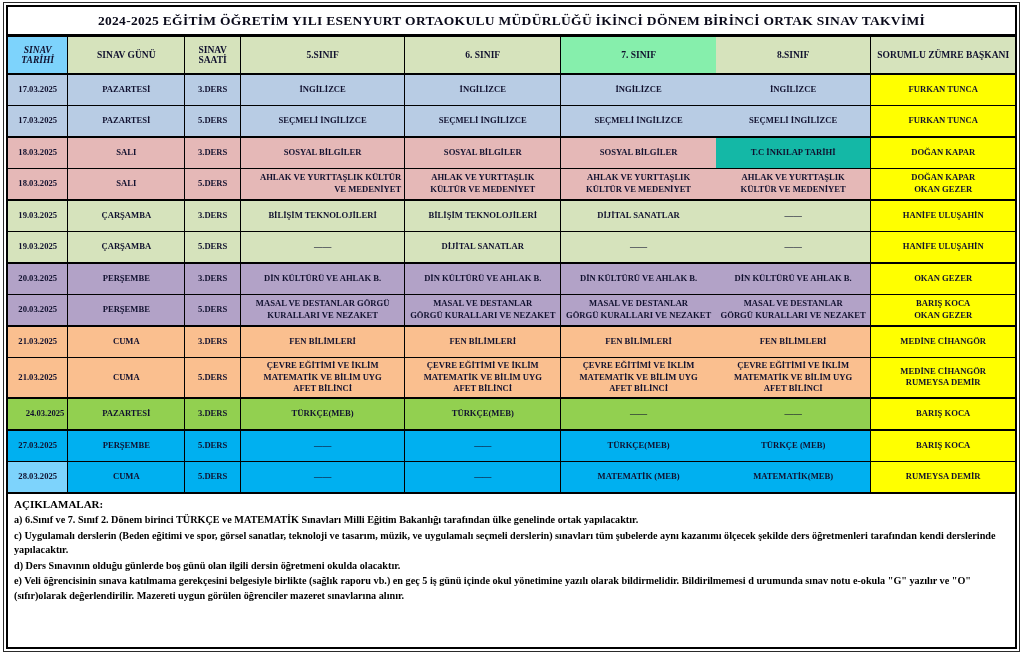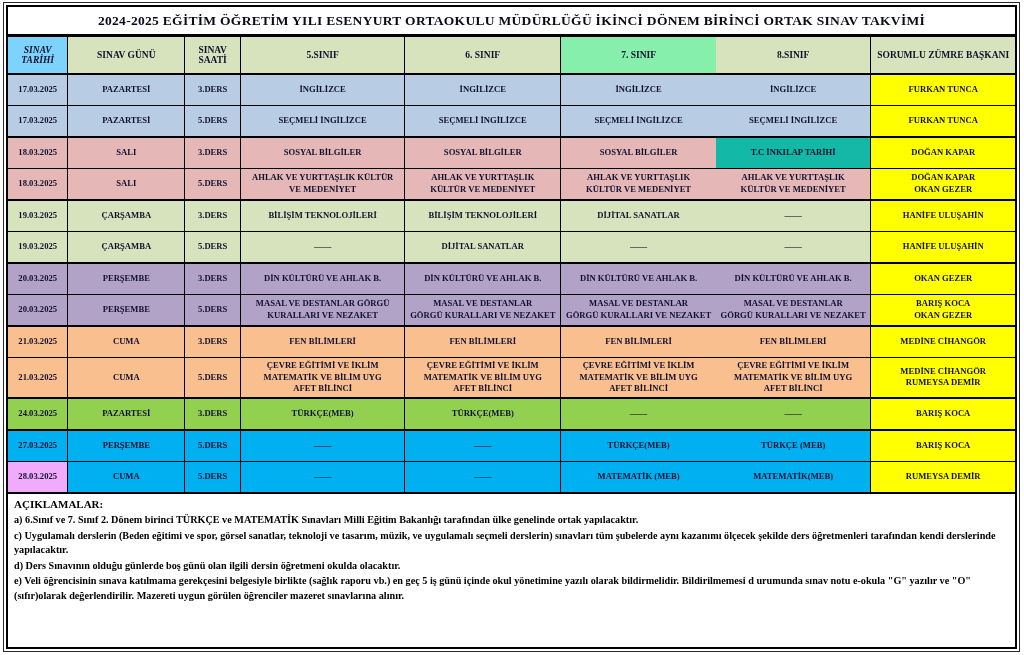--- a/index.html
+++ b/index.html
@@ -144,21 +144,21 @@
             <td style="background: rgb(229, 184, 183);">SOSYAL BİLGİLER</td>
             <td style="background: rgb(229, 184, 183);">SOSYAL BİLGİLER</td>
             <td style="background: rgb(229, 184, 183);">SOSYAL BİLGİLER</td>
             <td class="no-div" style="background: #14b8a6;">T.C İNKILAP TARİHİ</td>
             <td style="background: rgb(255, 255, 0);">DOĞAN KAPAR</td>
           </tr>
           <tr>
             <td style="background: rgb(229, 184, 183);">18.03.2025</td>
             <td style="background: rgb(229, 184, 183);">SALI</td>
             <td style="background: rgb(229, 184, 183);">5.DERS</td>
-            <td style="background: rgb(229, 184, 183);">AHLAK VE YURTTAŞLIK KÜLTÜR
+            <td style="background: rgb(229, 184, 183); text-align: right;">AHLAK VE YURTTAŞLIK KÜLTÜR
 VE MEDENİYET</td>
             <td style="background: rgb(229, 184, 183);">AHLAK VE YURTTAŞLIK
 KÜLTÜR VE MEDENİYET</td>
             <td style="background: rgb(229, 184, 183);">AHLAK VE YURTTAŞLIK
 KÜLTÜR VE MEDENİYET</td>
             <td class="no-div" style="background: rgb(229, 184, 183);">AHLAK VE YURTTAŞLIK
 KÜLTÜR VE MEDENİYET</td>
             <td style="background: rgb(255, 255, 0);">DOĞAN KAPAR
 OKAN GEZER</td>
           </tr>
@@ -230,41 +230,41 @@
             <td style="background: rgb(250, 191, 143);">ÇEVRE EĞİTİMİ VE İKLİM
 MATEMATİK VE BİLİM UYG
 AFET BİLİNCİ</td>
             <td class="no-div" style="background: rgb(250, 191, 143);">ÇEVRE EĞİTİMİ VE İKLİM
 MATEMATİK VE BİLİM UYG
 AFET BİLİNCİ</td>
             <td style="background: rgb(255, 255, 0);">MEDİNE CİHANGÖR
 RUMEYSA DEMİR</td>
           </tr>
           <tr class="group-start">
-            <td style="background: rgb(146, 208, 80);">24.03.2025</td>
+            <td style="background: rgb(146, 208, 80); text-align: right;">24.03.2025</td>
             <td style="background: rgb(146, 208, 80);">PAZARTESİ</td>
             <td style="background: rgb(146, 208, 80);">3.DERS</td>
             <td style="background: rgb(146, 208, 80);">TÜRKÇE(MEB)</td>
             <td style="background: rgb(146, 208, 80);">TÜRKÇE(MEB)</td>
             <td style="background: rgb(146, 208, 80);">——</td>
             <td class="no-div" style="background: rgb(146, 208, 80);">——</td>
             <td style="background: rgb(255, 255, 0);">BARIŞ KOCA</td>
           </tr>
           <tr class="group-start">
             <td style="background: rgb(0, 176, 240);">27.03.2025</td>
             <td style="background: rgb(0, 176, 240);">PERŞEMBE</td>
             <td style="background: rgb(0, 176, 240);">5.DERS</td>
             <td style="background: rgb(0, 176, 240);">——</td>
             <td style="background: rgb(0, 176, 240);">——</td>
             <td style="background: rgb(0, 176, 240);">TÜRKÇE(MEB)</td>
             <td class="no-div" style="background: rgb(0, 176, 240);">TÜRKÇE (MEB)</td>
             <td style="background: rgb(255, 255, 0);">BARIŞ KOCA</td>
           </tr>
           <tr>
-            <td style="background: #f0abfc;">28.03.2025</td>
+            <td style="background: #7dd3fc;">28.03.2025</td>
             <td style="background: rgb(0, 176, 240);">CUMA</td>
             <td style="background: rgb(0, 176, 240);">5.DERS</td>
             <td style="background: rgb(0, 176, 240);">——</td>
             <td style="background: rgb(0, 176, 240);">——</td>
             <td style="background: rgb(0, 176, 240);">MATEMATİK (MEB)</td>
             <td class="no-div" style="background: rgb(0, 176, 240);">MATEMATİK(MEB)</td>
             <td style="background: rgb(255, 255, 0);">RUMEYSA DEMİR</td>
           </tr>
         </tbody>
     </table>

